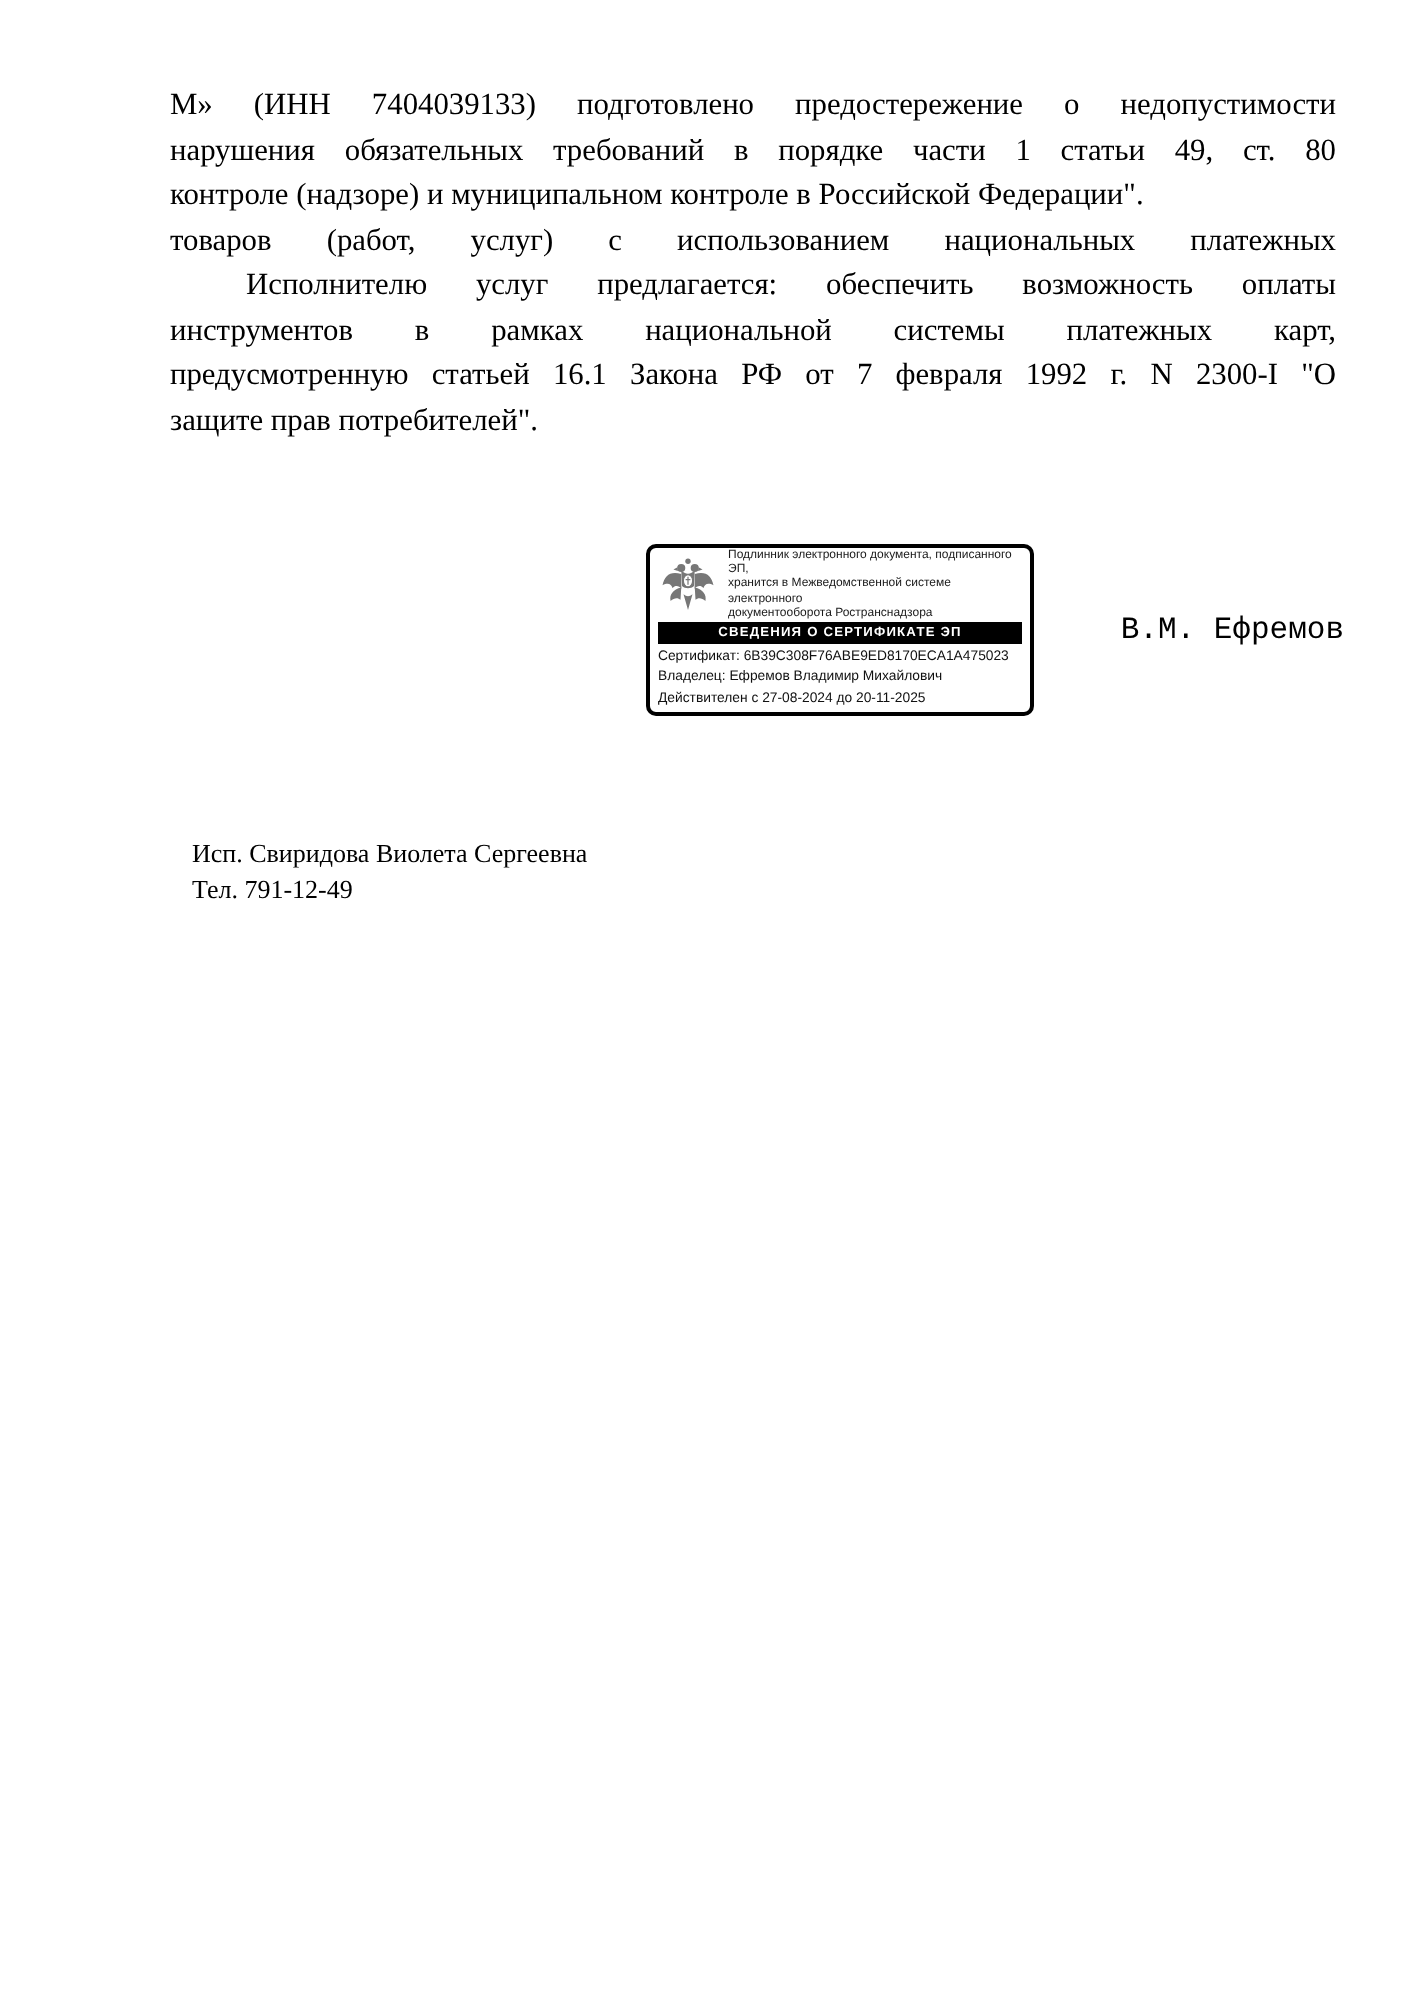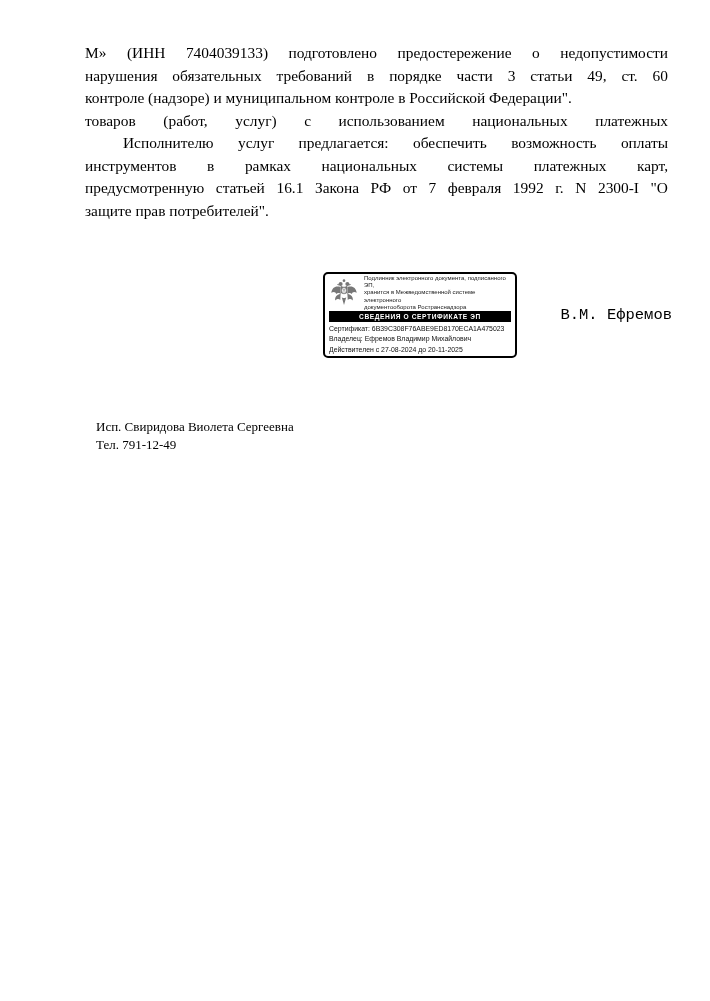--- a/index.html
+++ b/index.html
@@ -71,25 +71,25 @@
     font-size:13px;line-height:17.5px;
   }
 </style>
 </head>
 <body>
 
 <div class="page">
 
   <div class="doc-body">
     <div class="line">М» (ИНН 7404039133) подготовлено предостережение о недопустимости</div>
-    <div class="line">нарушения обязательных требований в порядке части 3 статьи 49, ст. 60</div>
+    <div class="line">нарушения обязательных требований в порядке части 1 статьи 49, ст. 80</div>
     <div class="line last">контроле (надзоре) и муниципальном контроле в Российской Федерации".</div>
     <div class="line">товаров (работ, услуг) с использованием национальных платежных</div>
     <div class="line indent">Исполнителю услуг предлагается: обеспечить возможность оплаты</div>
-    <div class="line">инструментов в рамках национальных системы платежных карт,</div>
+    <div class="line">инструментов в рамках национальной системы платежных карт,</div>
     <div class="line">предусмотренную статьей 16.1 Закона РФ от 7 февраля 1992 г. N 2300-I "О</div>
     <div class="line last">защите прав потребителей".</div>
   </div>
 
   <span class="sig-name">В.М. Ефремов</span>
 
   <div class="stamp">
     <div class="stamp-top">
       <svg class="emblem" viewBox="0 0 40 40" aria-hidden="true">
         <g fill="#777777">

